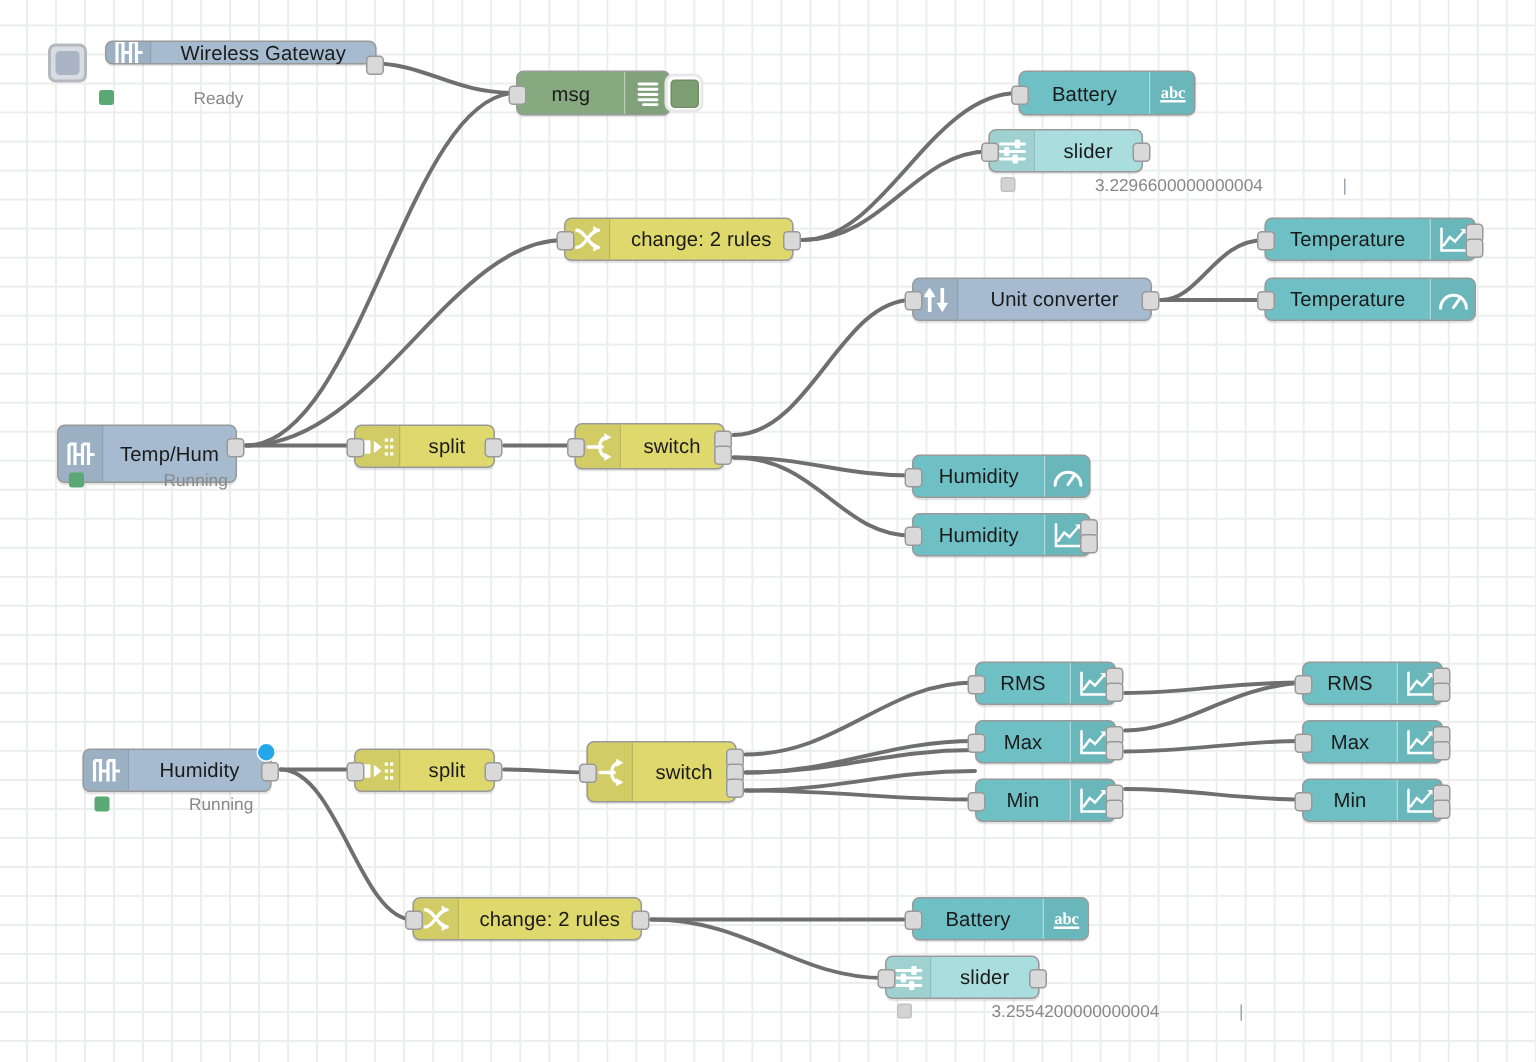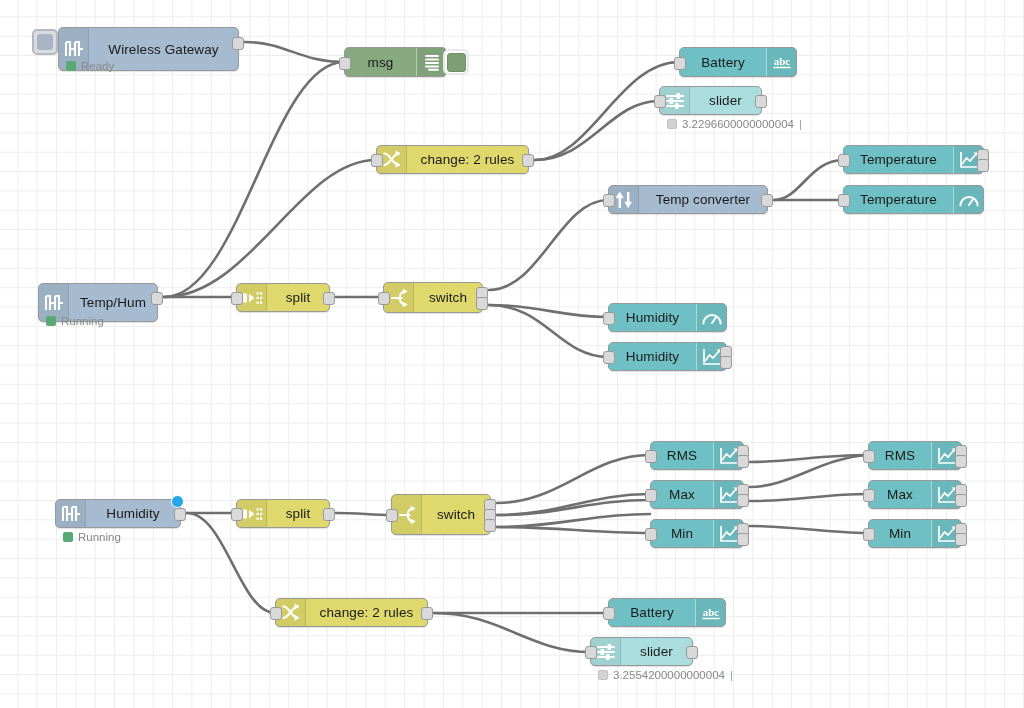--- a/index.html
+++ b/index.html
@@ -77,25 +77,25 @@
     border: 1px solid #999;
     border-radius: 3px;
     z-index: 7;
   }
   .port.in  { left: -6px; }
   .port.out { right: -6px; }
   
   .status {
     position: absolute;
     display: flex;
-    align-items: center;
     font-size: 11.5px;
     color: #888;
     white-space: nowrap;
     z-index: 6;
+    gap: 48px;
   }
   .status .dot {
     width: 10px;
     height: 10px;
     border-radius: 2px;
     background: #5aa873;
     margin-right: 5px;
     flex: 0 0 10px;
   }
   .status .dot.grey {
@@ -212,21 +212,21 @@
 
       <path d="M 750,526 C 795,526 825,533 868,533"></path>
 
       <path d="M 434,613 C 500,613 545,613 608,613"></path>
 
       <path d="M 434,613 C 500,613 530,652 590,652"></path>
     </g>
   </svg>
 
   <div id="node-layer">
-      <div class="node" style="left: 58px; top: 27px; width: 181px; height: 44px; background: rgb(166, 187, 207);">
+      <div class="node" style="left: 70px; top: 27px; width: 181px; height: 16px; background: rgb(166, 187, 207);">
         <div class="icon-box left">
           <svg class="glyph" width="20" height="18" viewBox="0 0 20 18">
         <path d="M2 2 L2 16 M2 2 L6 2 L6 16 M6 9 L11 9 M11 2 L11 16 M11 2 L15 2 L15 16 M15 9 L19 9" stroke="white" stroke-width="2.1" fill="none"></path>
           </svg>
         </div>
         <div class="label">Wireless Gateway</div>
         <div class="port out" style="top: 8.5px;"></div>
       </div>
       <div class="btn-square" style="left: 32px; top: 29px;">
         <div class="inner"></div>
@@ -324,21 +324,21 @@
         <path d="M6.6 16.8 L3.1 11.6 L10.1 11.6 Z" fill="white" opacity="0"></path>
         <path d="M5.1 1.2 L8.1 1.2 L8.1 16.6 L5.1 16.6 Z" fill="white" opacity="0"></path>
         <g fill="white">
           <path d="M6.8 0.8 L10.6 7.2 L3 7.2 Z"></path>
           <rect x="5.6" y="6.4" width="2.4" height="10.6"></rect>
           <path d="M15.2 17.2 L11.4 10.8 L19 10.8 Z"></path>
           <rect x="14" y="1" width="2.4" height="10.6"></rect>
         </g>
           </svg>
         </div>
-        <div class="label">Temp converter</div>
+        <div class="label">Unit converter</div>
         <div class="port in" style="top: 8px;"></div>
         <div class="port out" style="top: 8px;"></div>
       </div>
       <div class="node" style="left: 843px; top: 185px; width: 141px; height: 29px; background: rgb(111, 192, 196);">
         <div class="label">Temperature</div>
         <div class="icon-box right">
           <svg class="glyph" width="22" height="18" viewBox="0 0 22 18">
         <path d="M2.4 14.5 A 8.6 8.6 0 0 1 19.6 14.5" stroke="white" stroke-width="2" fill="none" stroke-linecap="round"></path>
         <line x1="11" y1="14" x2="15" y2="8.2" stroke="white" stroke-width="2" stroke-linecap="round"></line>
           </svg>

